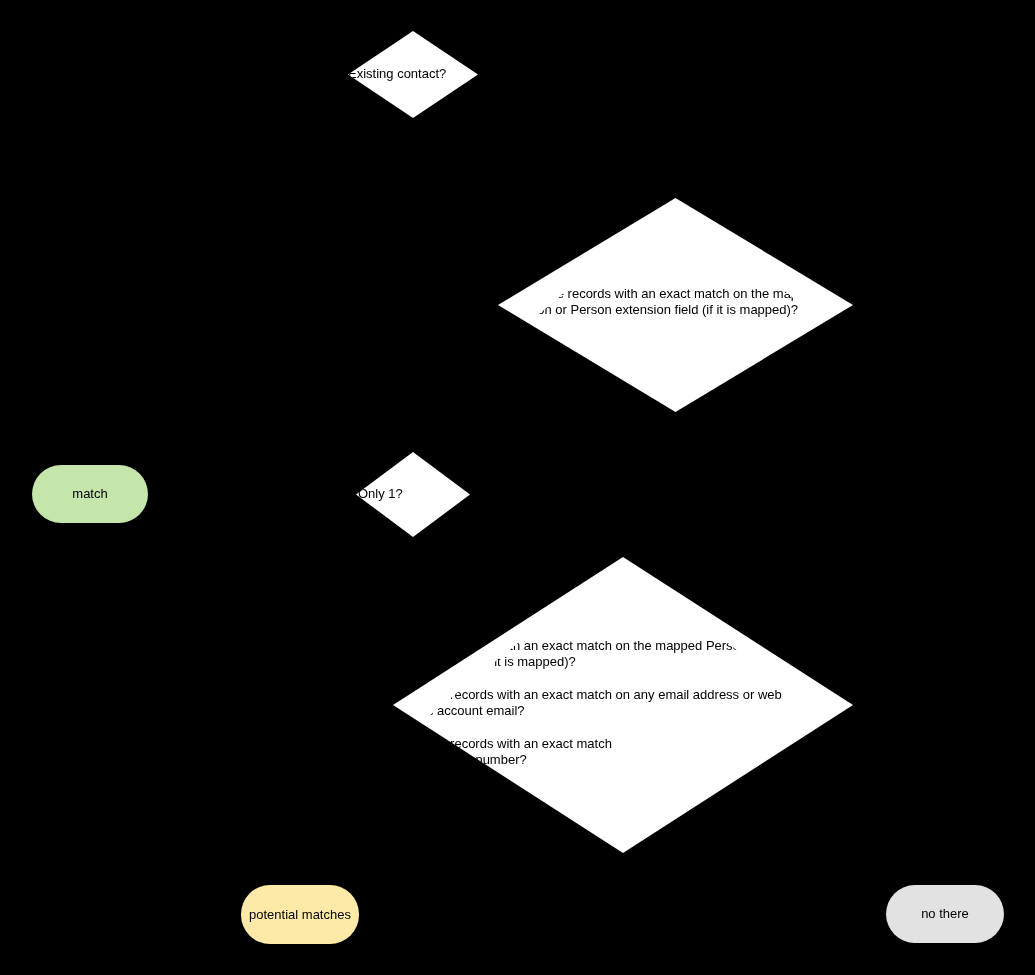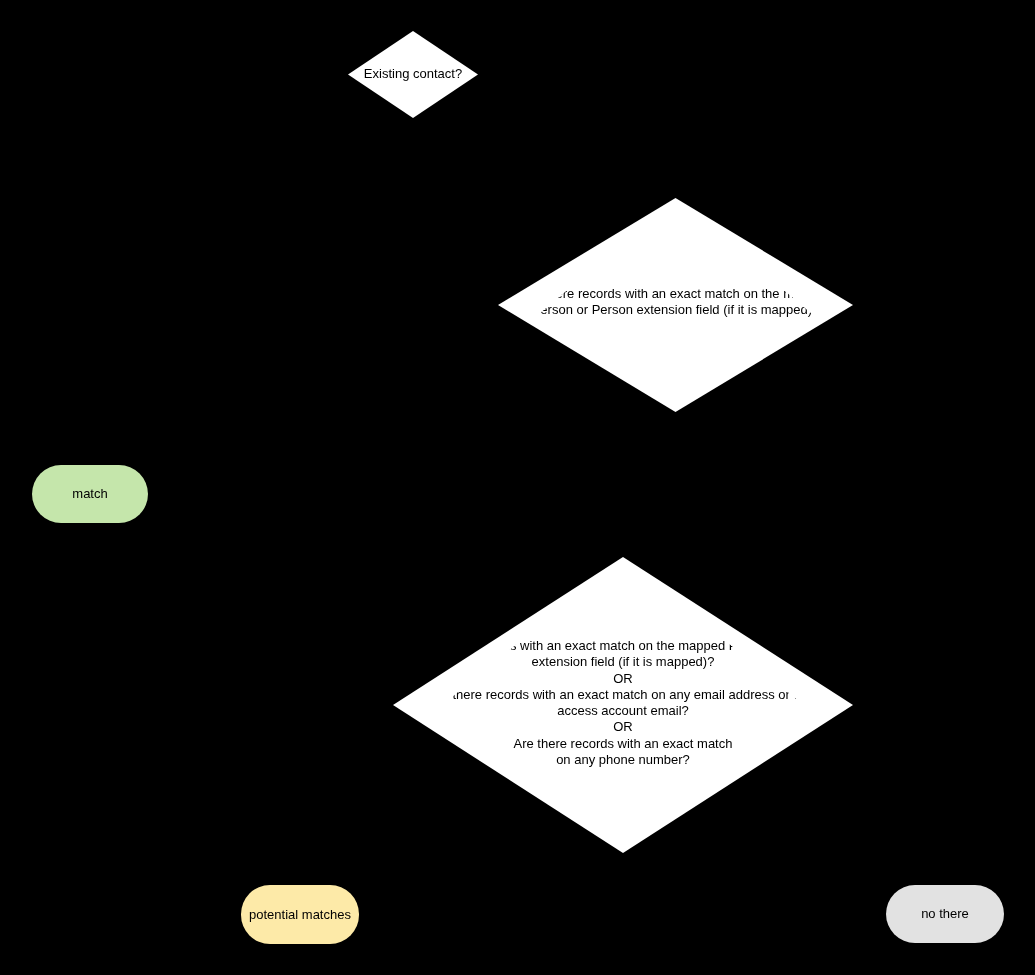--- a/index.html
+++ b/index.html
@@ -35,21 +35,21 @@
     background: #ffffff;
     clip-path: polygon(50% 0%, 100% 50%, 50% 100%, 0% 50%);
     -webkit-clip-path: polygon(50% 0%, 100% 50%, 50% 100%, 0% 50%);
   }
   .diamond .dlabel {
     position: relative;
     z-index: 2;
     color: #000000;
     font-size: 13px;
     line-height: 16.3px;
-    text-align: center;
+    text-align: left;
     white-space: pre;
     mix-blend-mode: normal;
     pointer-events: none;
   }
   .diamond .clipbox {
     position: absolute;
     left: 0; top: 0;
     width: 100%; height: 100%;
     z-index: 2;
     display: flex;
@@ -108,20 +108,26 @@
   </div>
 
   <div class="diamond" id="node-exact-match">
     <div class="shape"></div>
     <div class="clipbox">
       <div class="dlabel" style="width:330px;">Are there records with an exact match on the mapped
 Person or Person extension field (if it is mapped)?</div>
     </div>
   </div>
 
+  <div class="diamond" id="node-only-one">
+    <div class="shape"></div>
+    <div class="clipbox">
+      <div class="dlabel" style="width:110px;">Only 1?</div>
+    </div>
+  </div>
 
   <div class="diamond" id="node-broad-match">
     <div class="shape"></div>
     <div class="clipbox">
       <div class="dlabel" style="width:600px;">Are there records with an exact match on the mapped Person or Person
 extension field (if it is mapped)?
 OR
 Are there records with an exact match on any email address or web
 access account email?
 OR

